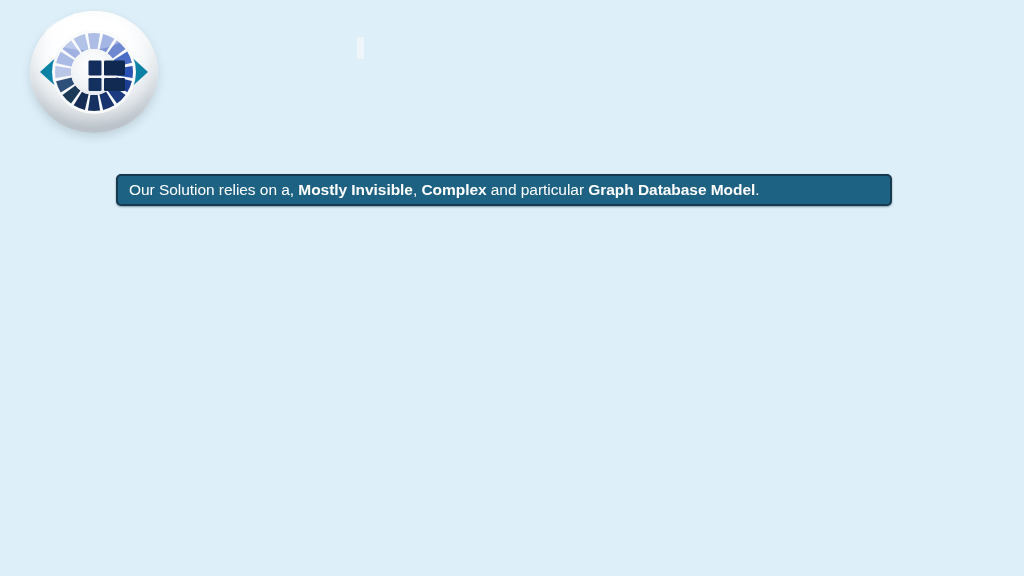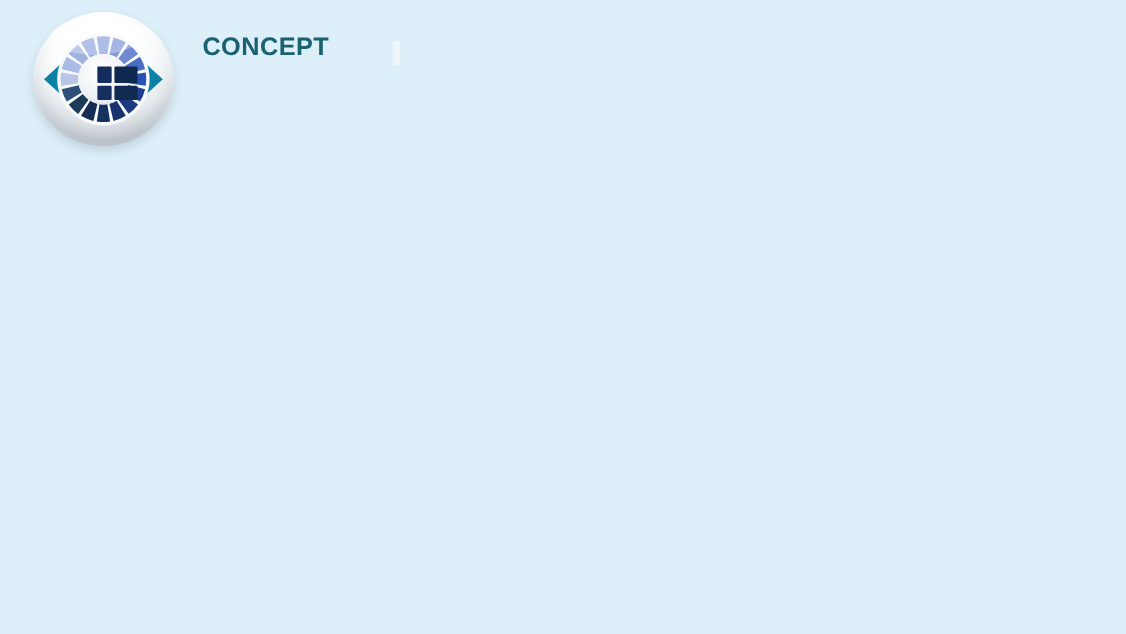--- a/index.html
+++ b/index.html
@@ -220,21 +220,25 @@
           <rect x="58.5" y="49.5" width="13" height="15" rx="1.2" fill="#122d5e"></rect>
           <rect x="74" y="49.5" width="21" height="15" rx="1.2" fill="#0f2850"></rect>
           <rect x="58.5" y="67" width="13" height="13" rx="1.2" fill="#13305f"></rect>
           <rect x="74" y="67" width="21" height="13" rx="1.2" fill="#102a52"></rect>
         </g>
 
         <ellipse cx="56" cy="22" rx="41" ry="17" fill="#ffffff" opacity="0.30"></ellipse>
       </svg>
     </div>
 
-    <div class="header-title">CONCEPT</div>
 
     <div class="header-caret"></div>
   </div>
 
+  <div class="callout">
+    <div class="callout-text">
+      <span>Our Solution relies on a, </span><b>Mostly Invisible</b><span>, </span><b>Complex</b><span> and particular </span><b>Graph Database Model</b><span>.</span>
+    </div>
+  </div>
 
   <div class="slide-body"></div>
 
 </div>
 
 </body></html>

